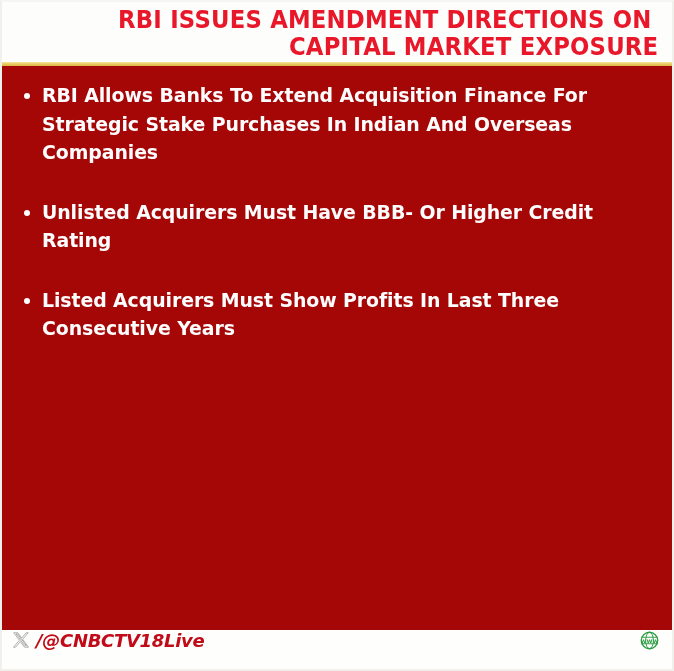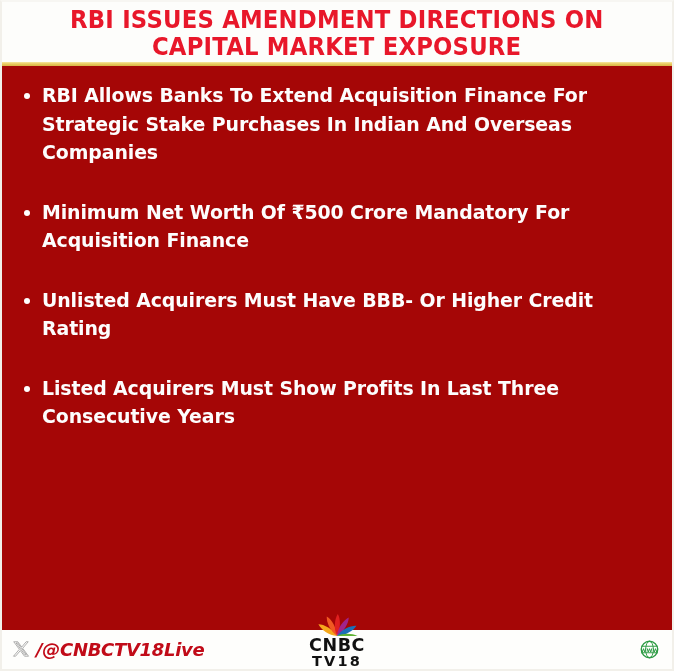--- a/index.html
+++ b/index.html
@@ -29,21 +29,21 @@
     position: relative;
     height: 62px;
     flex: 0 0 62px;
     background: #fdfdfb;
     border-left: 2px solid #f2f0ea;
     border-right: 2px solid #f2f0ea;
     border-top: 2px solid #f7f6f2;
     box-sizing: border-box;
     display: flex;
     flex-direction: column;
-    align-items: center;
+    align-items: flex-end;
     justify-content: center;
     padding-top: 2px;
   }
   .headline-line {
     color: #e8172a;
     font-family: "DejaVu Sans", sans-serif;
     font-weight: bold;
     font-size: 24.5px;
     letter-spacing: 0.2px;
     line-height: 27px;
@@ -141,21 +141,21 @@
   
   #footer {
     flex: 0 0 41px;
     height: 41px;
     background: #fefefc;
     border-left: 2px solid #f2f0ea;
     border-right: 2px solid #f2f0ea;
     border-bottom: 2px solid #f2f0ea;
     box-sizing: border-box;
     display: flex;
-    align-items: center;
+    align-items: flex-start;
     position: relative;
   }
   #social-left {
     display: flex;
     align-items: center;
     margin-left: 10px;
     gap: 5px;
   }
   #x-icon {
     width: 19px;
@@ -201,24 +201,20 @@
     <div class="headline-line">CAPITAL MARKET EXPOSURE</div>
   </div>
 
   <div id="gold-divider"></div>
 
   <div id="body">
     <ul class="bullets">
       <li>
         <span class="bullet-dot"></span>
         <span class="bullet-text">RBI Allows Banks To Extend Acquisition Finance For Strategic Stake Purchases In Indian And Overseas Companies</span>
-      </li>
-      <li>
-        <span class="bullet-dot"></span>
-        <span class="bullet-text">Minimum Net Worth Of ₹500 Crore Mandatory For Acquisition Finance</span>
       </li>
       <li>
         <span class="bullet-dot"></span>
         <span class="bullet-text">Unlisted Acquirers Must Have BBB- Or Higher Credit Rating</span>
       </li>
       <li>
         <span class="bullet-dot"></span>
         <span class="bullet-text">Listed Acquirers Must Show Profits In Last Three Consecutive Years</span>
       </li>
     </ul>
@@ -236,42 +232,16 @@
     <div id="web-right">
       <svg id="globe-icon" viewBox="0 0 24 24">
         <circle cx="12" cy="12" r="9.4" fill="none" stroke="#2e9c45" stroke-width="1.5"></circle>
         <ellipse cx="12" cy="12" rx="4.4" ry="9.4" fill="none" stroke="#2e9c45" stroke-width="1.1"></ellipse>
         <line x1="2.6" y1="8.3" x2="21.4" y2="8.3" stroke="#2e9c45" stroke-width="1.1"></line>
         <line x1="2.6" y1="15.7" x2="21.4" y2="15.7" stroke="#2e9c45" stroke-width="1.1"></line>
         <text x="12" y="14.6" font-family="DejaVu Sans, sans-serif" font-size="7.4" font-weight="bold" fill="#2e9c45" text-anchor="middle">www</text>
       </svg>
     </div>
 
-    <div id="cnbc-logo">
-      <svg id="peacock" viewBox="0 0 100 46">
-        <g transform="translate(50,46)">
-          <g transform="rotate(-75)">
-            <path d="M0 0 C -3 -16, 4 -34, 13 -42 C 16 -31, 11 -12, 0 0 Z" fill="#f5a81c"></path>
-          </g>
-          <g transform="rotate(-45)">
-            <path d="M0 0 C -3 -16, 4 -34, 13 -42 C 16 -31, 11 -12, 0 0 Z" fill="#f05a22"></path>
-          </g>
-          <g transform="rotate(-15)">
-            <path d="M0 0 C -3 -16, 4 -34, 13 -42 C 16 -31, 11 -12, 0 0 Z" fill="#e02020"></path>
-          </g>
-          <g transform="rotate(15)">
-            <path d="M0 0 C -3 -16, 4 -34, 13 -42 C 16 -31, 11 -12, 0 0 Z" fill="#a0248c"></path>
-          </g>
-          <g transform="rotate(45)">
-            <path d="M0 0 C -3 -16, 4 -34, 13 -42 C 16 -31, 11 -12, 0 0 Z" fill="#1b6fb8"></path>
-          </g>
-          <g transform="rotate(75)">
-            <path d="M0 0 C -3 -16, 4 -34, 13 -42 C 16 -31, 11 -12, 0 0 Z" fill="#5fb335"></path>
-          </g>
-        </g>
-      </svg>
-      <div id="cnbc-word">CNBC</div>
-      <div id="tv18-word">TV18</div>
-    </div>
 
   </div>
 
 </div>
 
 </body></html>

